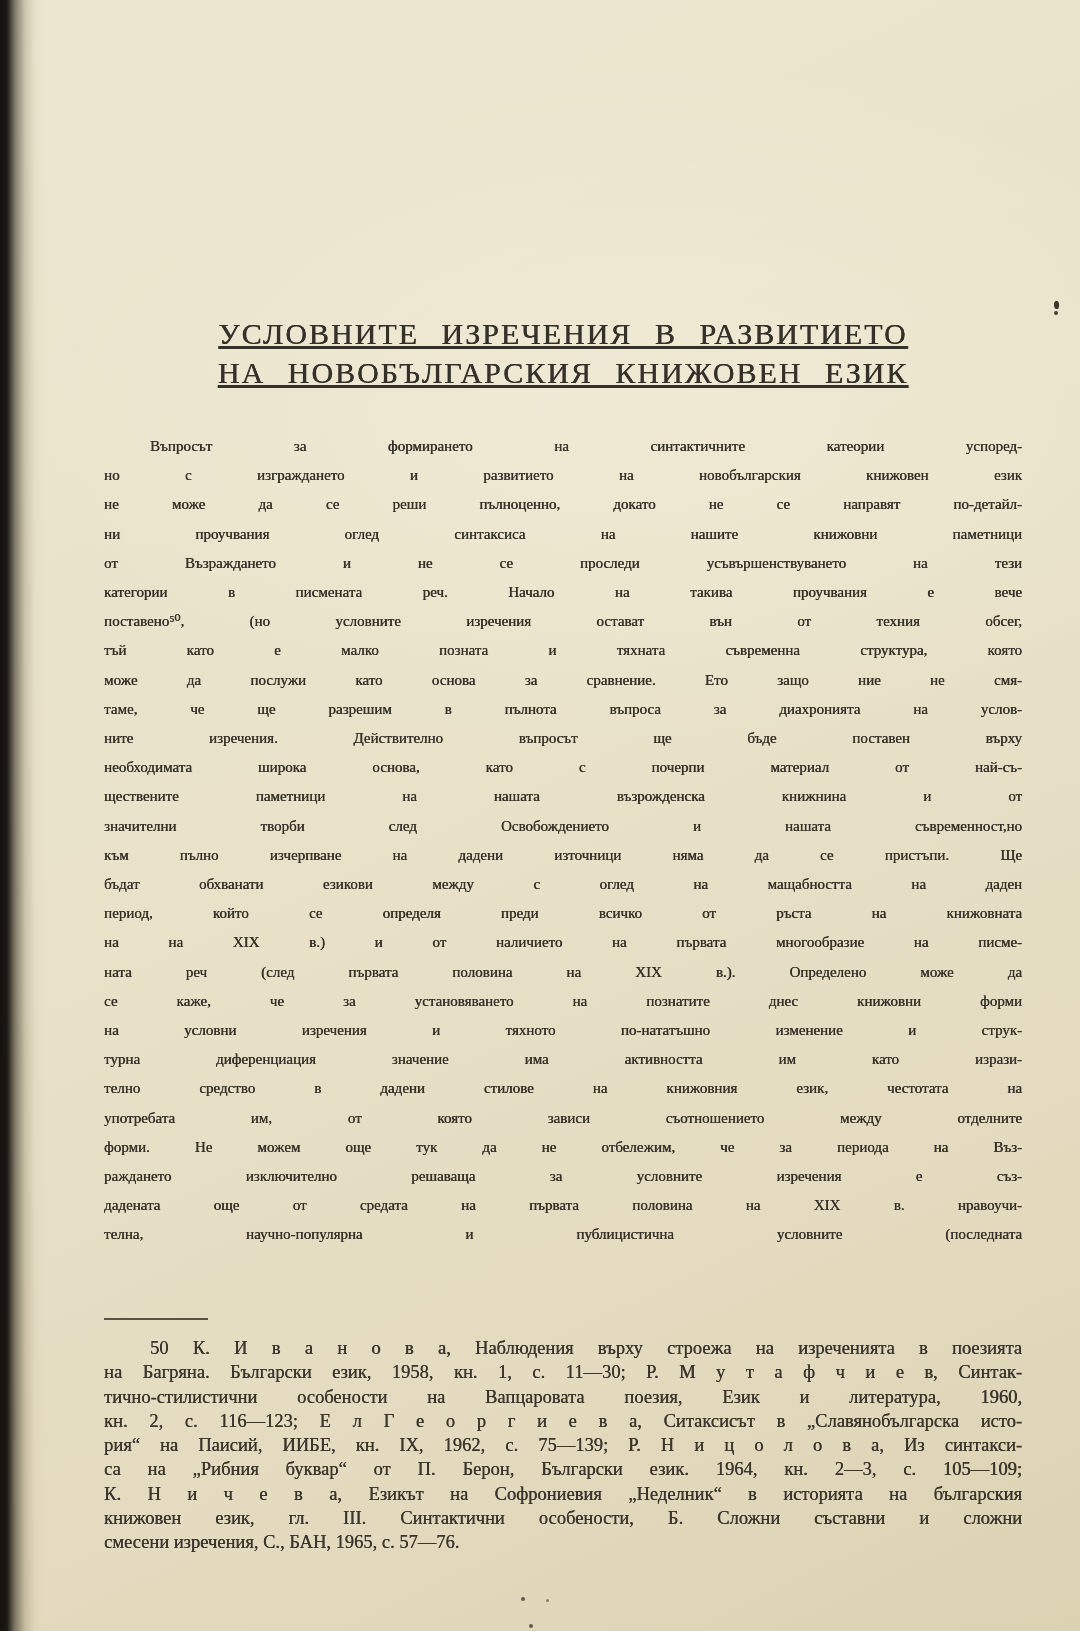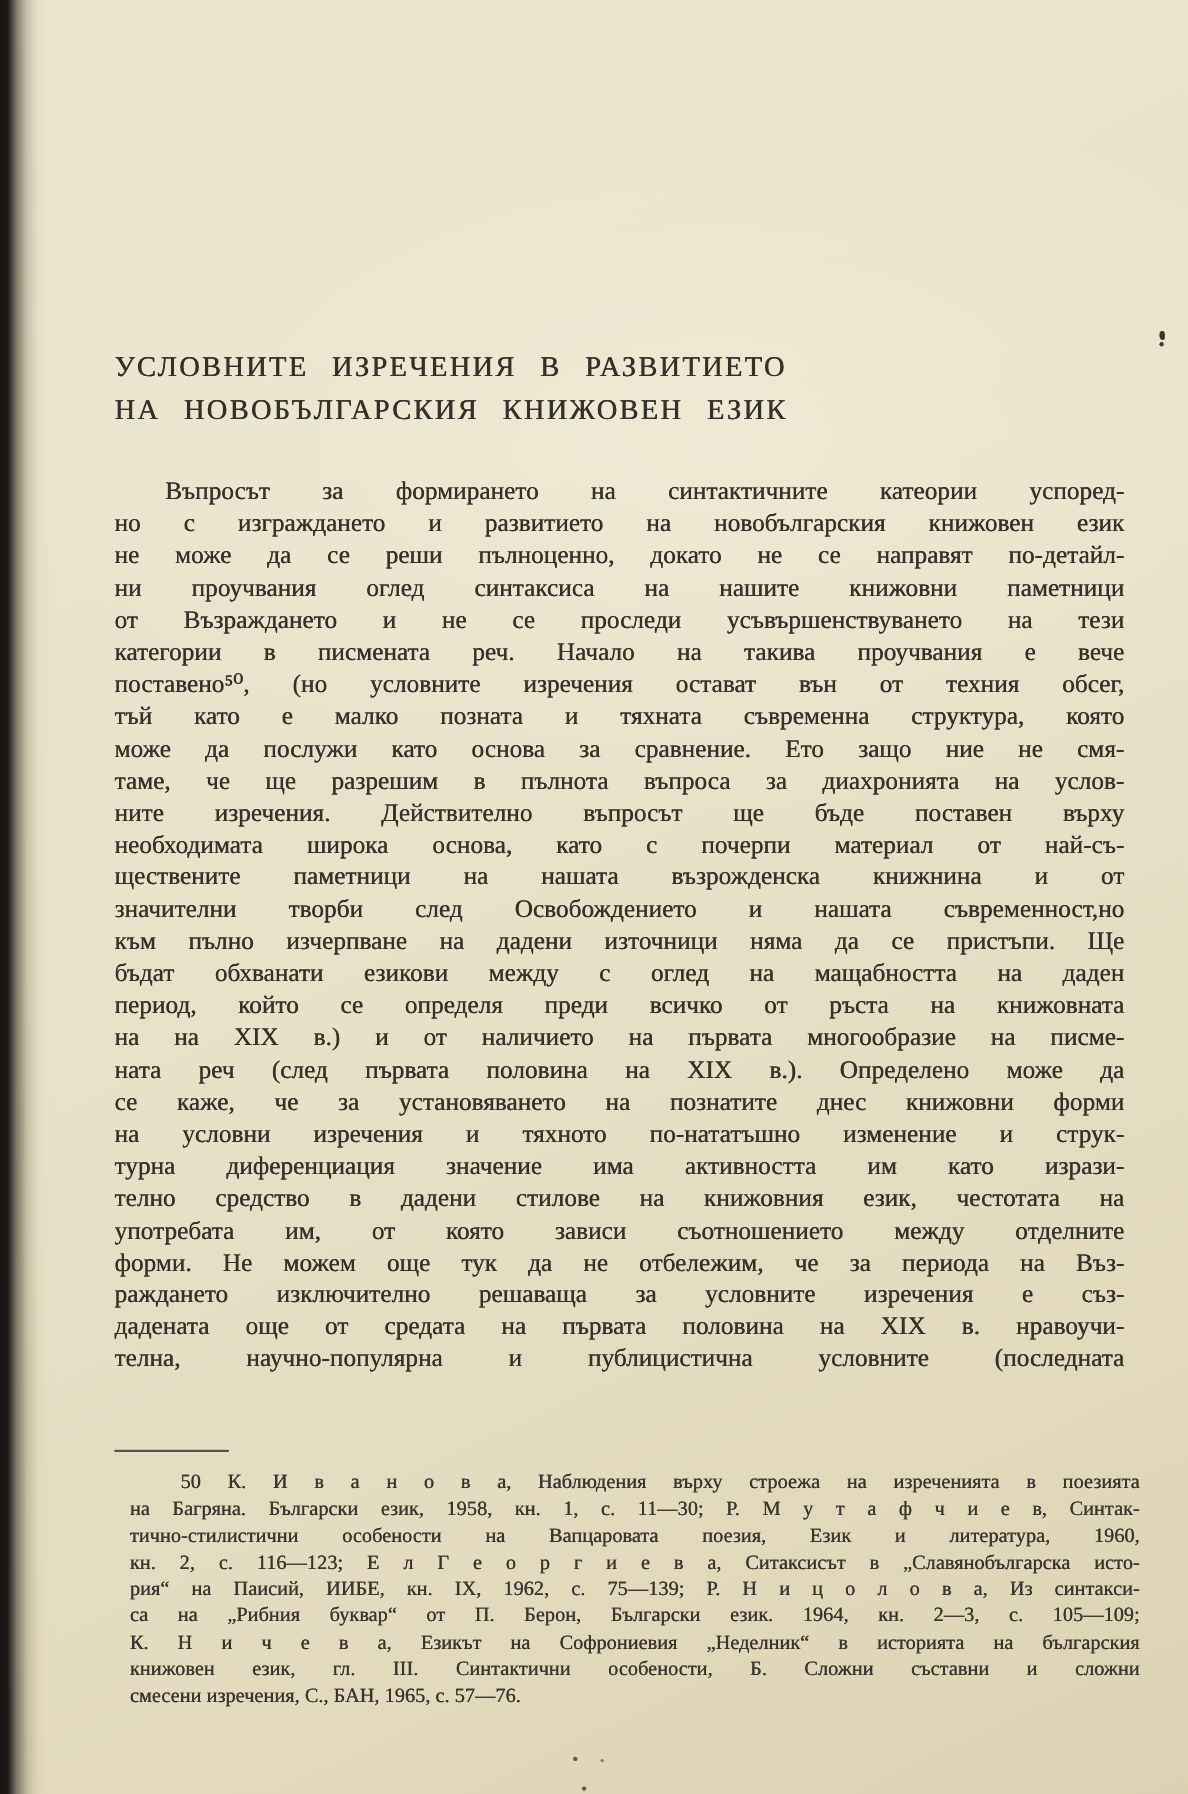--- a/index.html
+++ b/index.html
@@ -12,40 +12,40 @@
     color:#363129;
   }
   .binding-shadow {
     position:absolute; left:0; top:0; bottom:0; width:46px; pointer-events:none;
     background:linear-gradient(90deg,
       #14120e 0px, rgba(20,18,14,0.96) 7px, rgba(58,52,38,0.60) 15px,
       rgba(120,110,82,0.28) 25px, rgba(190,180,150,0.10) 35px, rgba(0,0,0,0) 46px);
   }
   .article-title {
     position:absolute; top:314px; left:104px; width:918px;
-    text-align:left; font-size:26px; line-height:39px;
+    text-align:center; font-size:30px; line-height:39px;
     letter-spacing:2px; word-spacing:13px; color:#34302a;
     text-shadow:0.4px 0 0 currentColor;
+    text-decoration:underline;
   }
   .body-text {
     position:absolute; top:432px; left:104px; width:918px;
-    font-size:23px; line-height:29.2px; color:#363129;
+    font-size:15px; line-height:29.2px; color:#363129;
     text-shadow:0.35px 0 0 currentColor;
   }
   .body-text .tline { text-align:justify; text-align-last:justify; }
   .indent { text-indent:46px; }
   .footnote-rule {
     position:absolute; top:1318px; left:104px; width:104px; height:2px;
     background:#56504a;
   }
   .footnotes {
     position:absolute; top:1336px; left:104px; width:918px;
     font-size:18.5px; line-height:24.3px; color:#3a352d;
     text-shadow:0.3px 0 0 currentColor;
-    margin-left:14px;
   }
   .footnotes .tline { text-align:justify; text-align-last:justify; }
   .footnotes .tline.last { text-align-last:left; }
   .ink-mark-tr {
     position:absolute; left:1054px; top:301px; width:5px; height:8px;
     background:#3a362c; border-radius:50% 50% 40% 60%;
   }
   .ink-mark-tr::after {
     content:""; position:absolute; left:0px; top:10px; width:4px; height:4px;
     background:#433e32; border-radius:50%;

